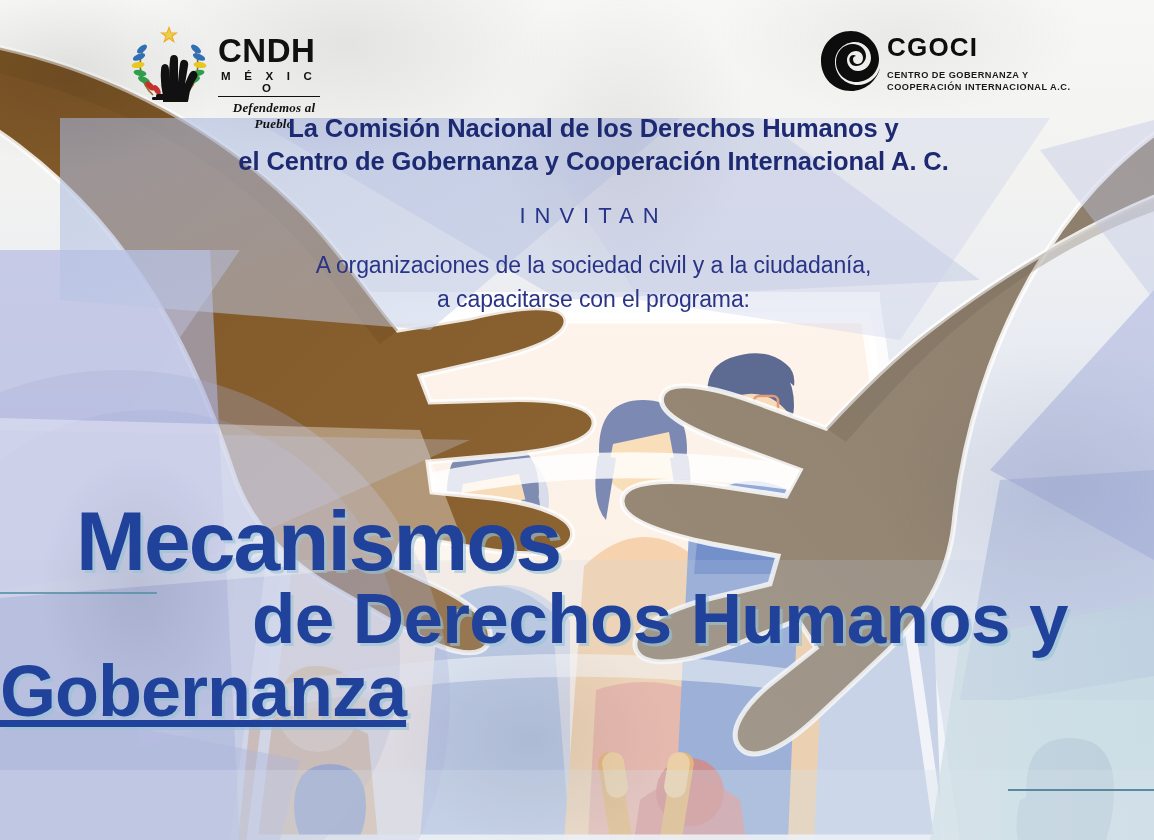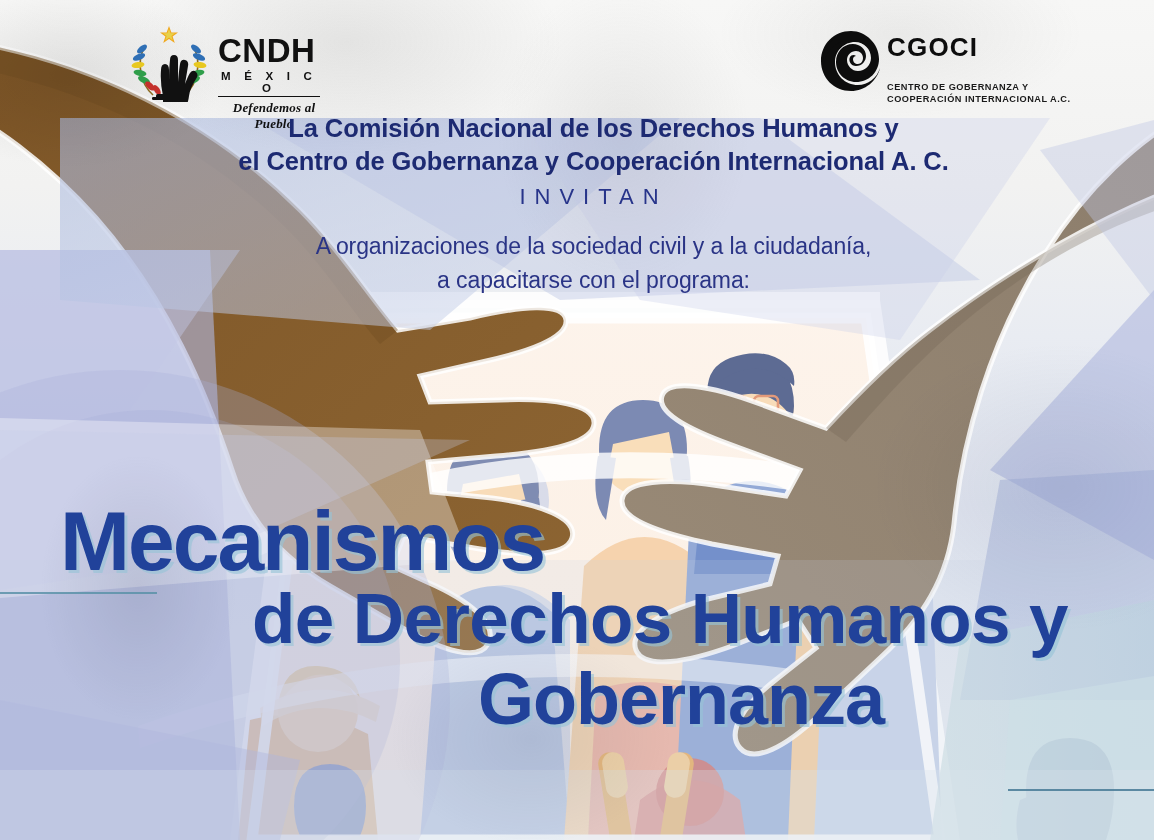--- a/index.html
+++ b/index.html
@@ -53,46 +53,46 @@
   .cndh-slogan{
     font-family:"Liberation Serif","DejaVu Serif",serif;
     font-style:italic;font-weight:bold;font-size:13px;color:#111;
     margin-top:3px;text-align:center;width:112px;letter-spacing:.2px;
   }
 
   .cgoci-logo{position:absolute;left:820px;top:30px;display:flex;align-items:flex-start;gap:5px;}
   .cgoci-mark{width:62px;height:62px;flex:0 0 auto;}
   .cgoci-txt{padding-top:4px;}
   .cgoci-name{font-weight:bold;font-size:26px;letter-spacing:1.2px;color:#0d0d0d;line-height:1;}
-  .cgoci-sub{font-size:9.2px;font-weight:bold;letter-spacing:.5px;color:#1a1a1a;line-height:1.35;margin-top:21px;}
+  .cgoci-sub{font-size:9.2px;font-weight:bold;letter-spacing:.5px;color:#1a1a1a;line-height:1.35;margin-top:9px;}
   .cgoci-sub span{display:block;}
 
   
   .intro{position:absolute;left:0;top:112px;width:100%;text-align:center;z-index:6;padding-left:33px;}
   .intro-l1,.intro-l2{
     font-weight:bold;font-size:25.5px;color:#1d2a72;line-height:1.28;letter-spacing:-.1px;
   }
   .invitan{
-    margin-top:7px;font-size:22px;color:#27348a;letter-spacing:9px;font-weight:normal;
+    margin-top:26px;font-size:22px;color:#27348a;letter-spacing:9px;font-weight:normal;
   }
   .invite-l1,.invite-l2{
     font-size:23px;color:#2a3486;line-height:1.45;font-weight:normal;letter-spacing:-.1px;
   }
   .invite-l1{margin-top:20px;}
 
   
   .title{position:absolute;left:0;top:500px;width:100%;z-index:7;}
   .title div{
     color:#21429a;font-weight:bold;line-height:.98;white-space:nowrap;
     text-shadow:3px 3px 0 rgba(150,196,214,.62);
   }
-  .t1{font-size:84px;padding-left:60px;letter-spacing:-2px;}
+  .t1{font-size:84px;padding-left:76px;letter-spacing:-2px;}
   .t2{font-size:62px;padding-left:180px;letter-spacing:-.6px;margin-top:4px;}
   .t3{font-size:71px;padding-left:252px;letter-spacing:-.6px;margin-top:2px;}
-  .t4{font-size:72px;padding-left:478px;letter-spacing:-1px;margin-top:10px;}
+  .t4{font-size:72px;letter-spacing:-1px;margin-top:2px;text-decoration:underline;}
 
   
   .rule-left{position:absolute;left:0;top:592px;width:157px;height:2px;background:#5b92a8;z-index:5;opacity:.85;}
   .rule-right{position:absolute;left:1008px;top:789px;width:146px;height:2px;background:#4e7f9a;z-index:5;opacity:.9;}
 </style>
 </head>
 <body>
 
 <div class="poster">
 

